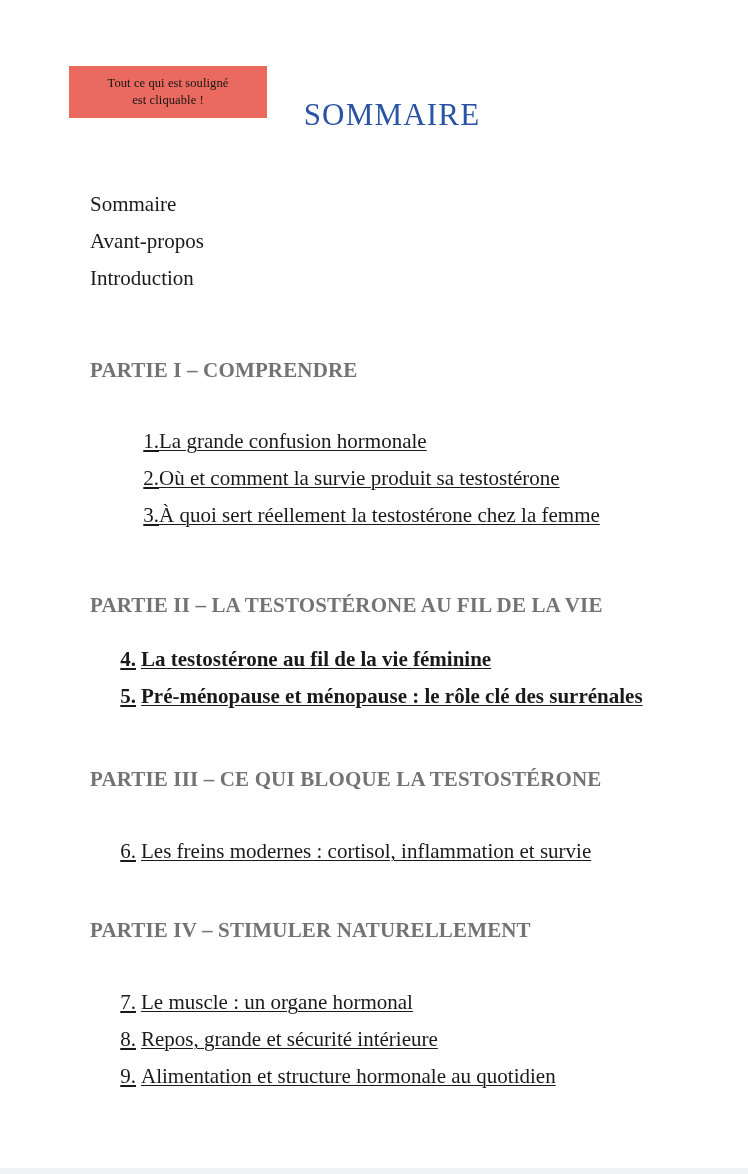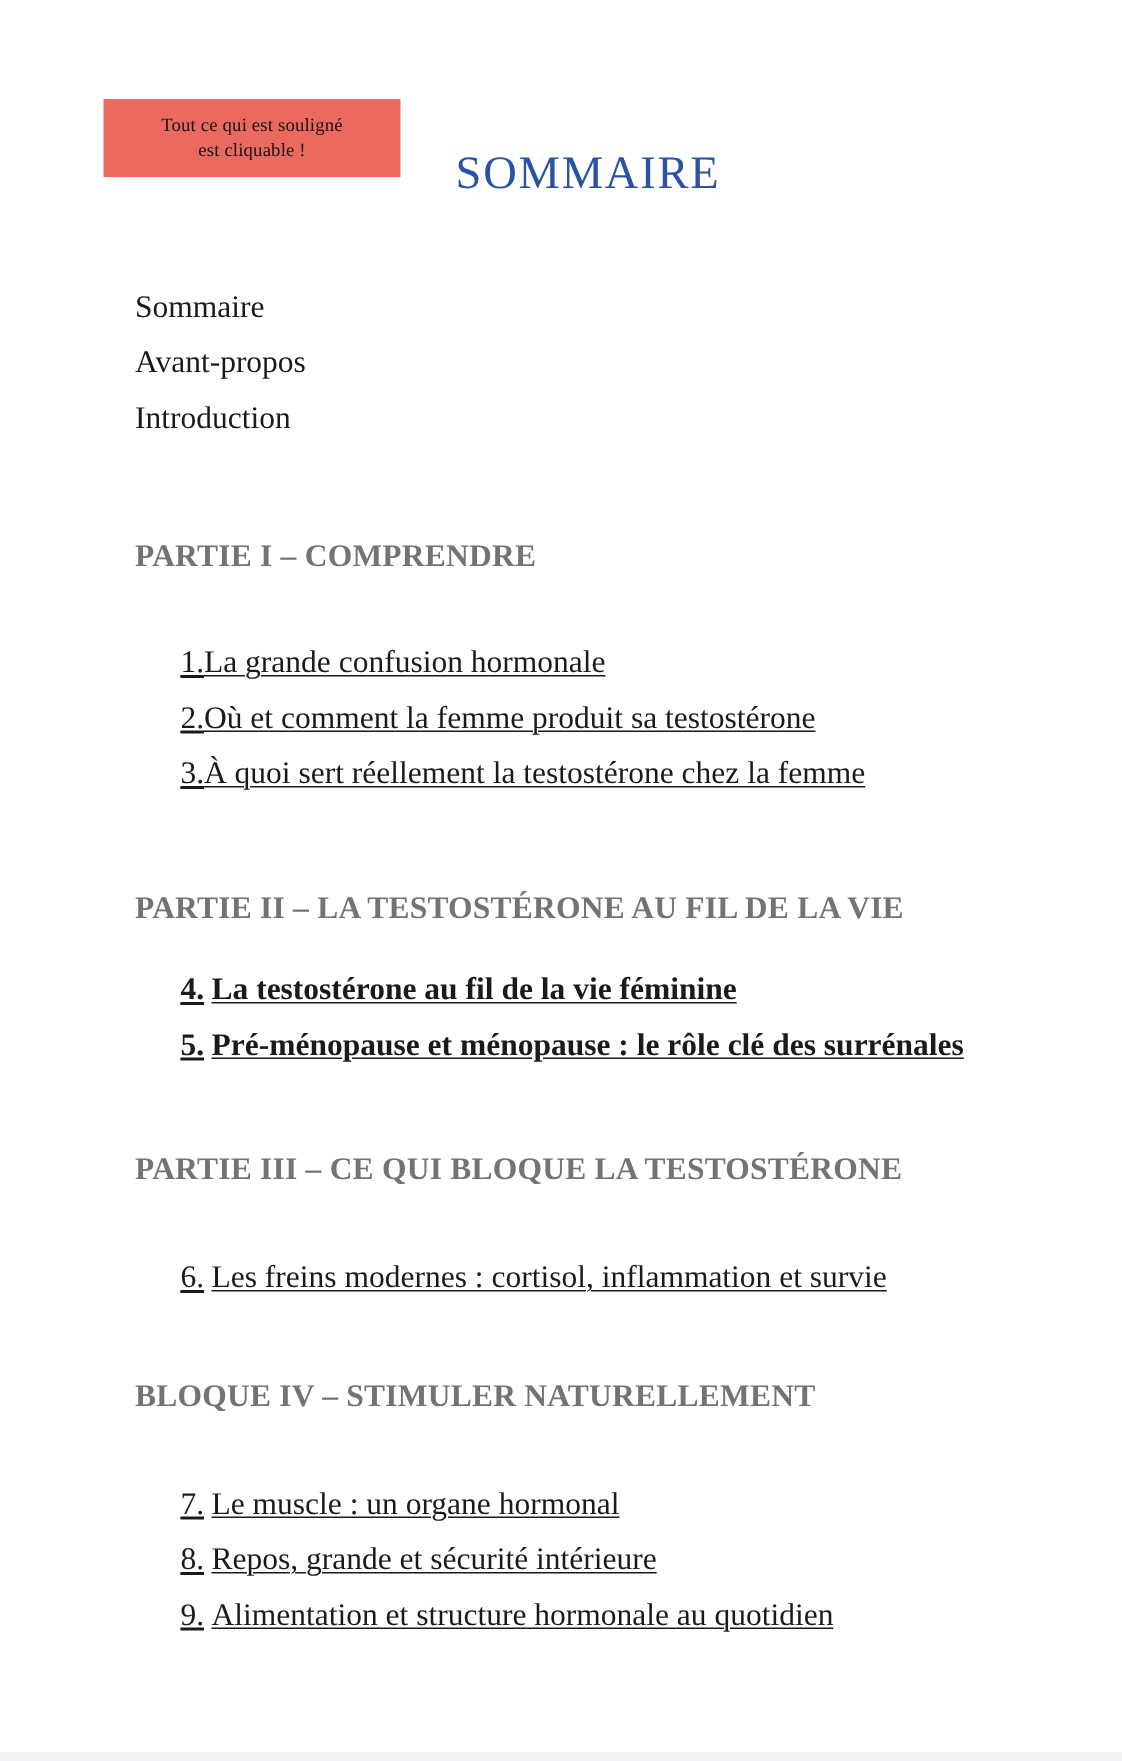--- a/index.html
+++ b/index.html
@@ -101,21 +101,21 @@
   .part-1  { margin-top: 57px; }
   .part-2  { margin-top: 55px; }
   .part-3  { margin-top: 48px; }
   .part-4  { margin-top: 44px; }
 
   .link-list {
     margin: 0;
     padding: 0;
     list-style: none;
   }
-  .link-list.group-1 { margin-top: 37px; }
+  .link-list.group-1 { margin-top: 37px; padding-left: 23px; }
   .link-list.group-2 { margin-top: 20px; font-weight: bold; }
   .link-list.group-3 { margin-top: 38px; }
   .link-list.group-4 { margin-top: 38px; }
 
   .link-item {
     display: block;
     font-size: 21px;
     line-height: 37px;
     color: #1a1a1a;
     white-space: nowrap;
@@ -170,21 +170,21 @@
       <li class="plain-entry">Introduction</li>
     </ul>
 
     <div class="part-heading part-1">PARTIE I – COMPRENDRE</div>
 
     <ul class="link-list group-1">
       <li class="link-item">
         <span class="num no-gap">1.</span><span class="entry-text">La grande confusion hormonale</span>
       </li>
       <li class="link-item">
-        <span class="num no-gap">2.</span><span class="entry-text">Où et comment la femme produit sa testostérone</span>
+        <span class="num no-gap">2.</span><span class="entry-text">Où et comment la survie produit sa testostérone</span>
       </li>
       <li class="link-item">
         <span class="num no-gap">3.</span><span class="entry-text">À quoi sert réellement la testostérone chez la femme</span>
       </li>
     </ul>
 
     <div class="part-heading part-2">PARTIE II – LA TESTOSTÉRONE AU FIL DE LA VIE</div>
 
     <ul class="link-list group-2">
       <li class="link-item">
@@ -196,21 +196,21 @@
     </ul>
 
     <div class="part-heading part-3">PARTIE III – CE QUI BLOQUE LA TESTOSTÉRONE</div>
 
     <ul class="link-list group-3">
       <li class="link-item">
         <span class="num gap">6.</span><span class="entry-text">Les freins modernes : cortisol, inflammation et survie</span>
       </li>
     </ul>
 
-    <div class="part-heading part-4">BLOQUE IV – STIMULER NATURELLEMENT</div>
+    <div class="part-heading part-4">PARTIE IV – STIMULER NATURELLEMENT</div>
 
     <ul class="link-list group-4">
       <li class="link-item">
         <span class="num gap">7.</span><span class="entry-text">Le muscle : un organe hormonal </span>
       </li>
       <li class="link-item">
         <span class="num gap">8.</span><span class="entry-text">Repos, grande et sécurité intérieure </span>
       </li>
       <li class="link-item">
         <span class="num gap">9.</span><span class="entry-text">Alimentation et structure hormonale au quotidien</span>

